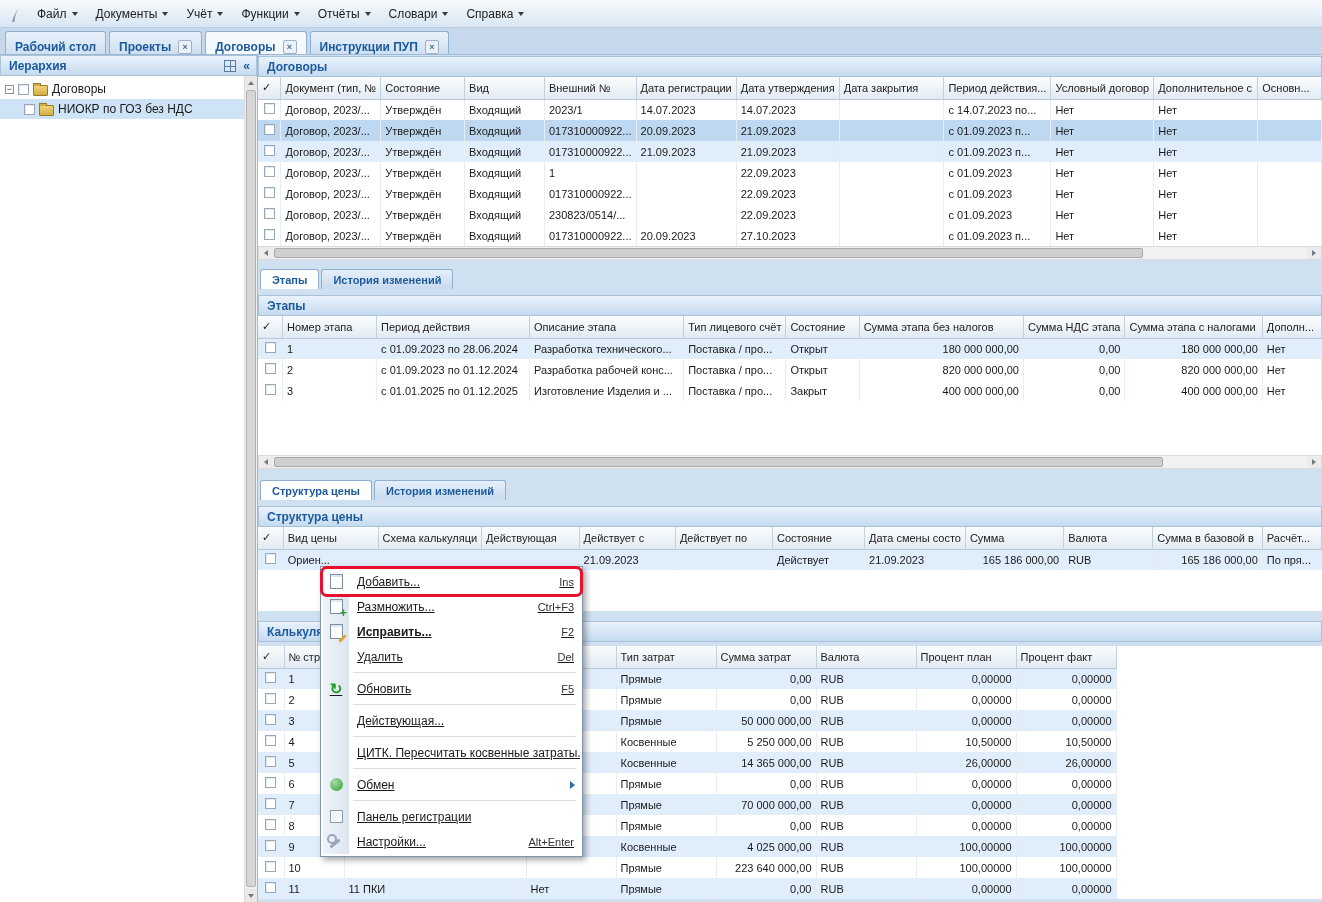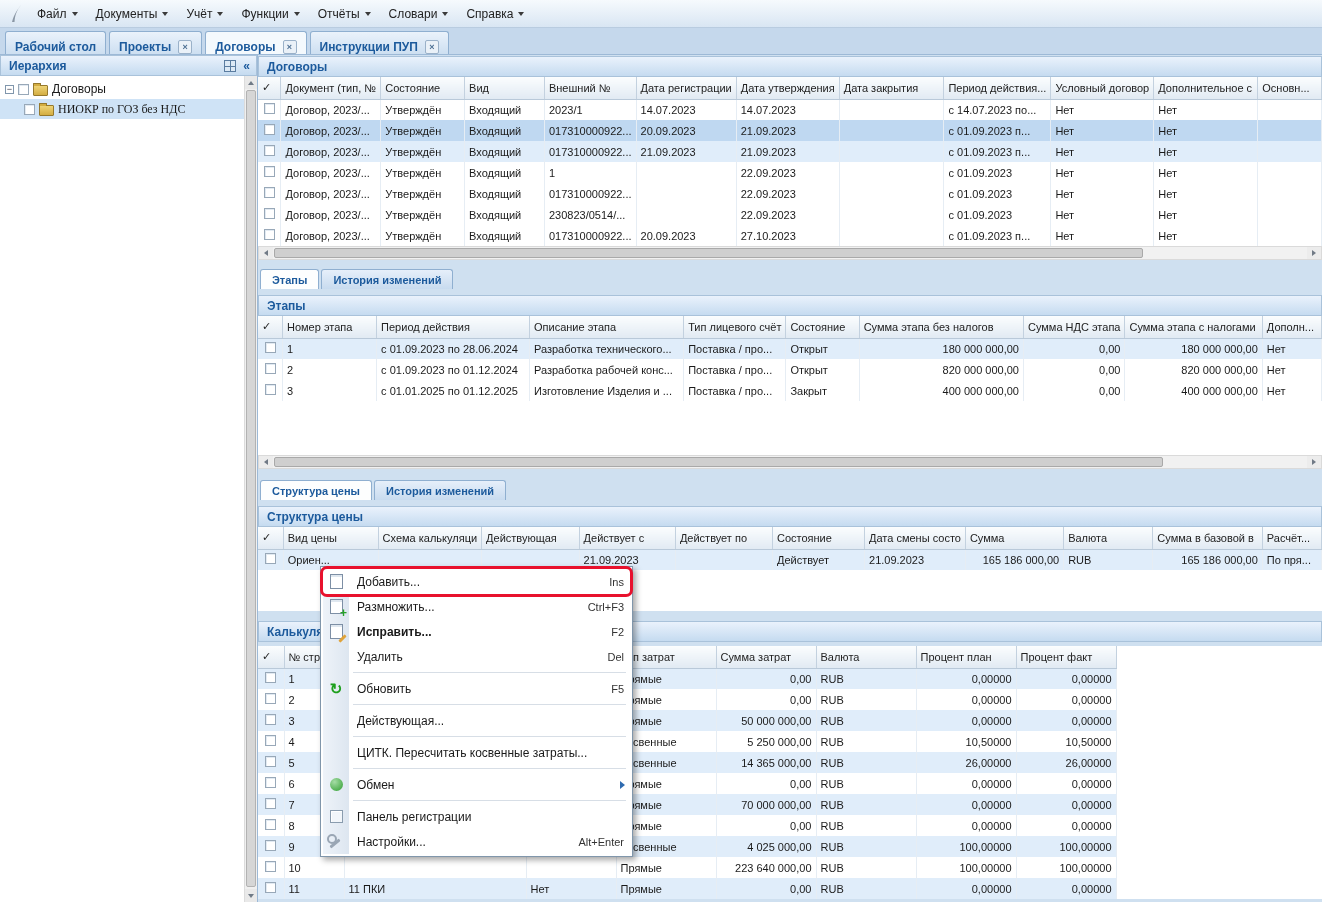--- a/index.html
+++ b/index.html
@@ -43,21 +43,21 @@
   .lp-head { justify-content:space-between; padding-right:3px; }
   .lp-icons { display:flex; align-items:center; gap:4px; }
   .grid-ic { width:12px; height:12px; border:1px solid #5a7ca0; background:#dce9f5; position:relative; }
   .grid-ic::before { content:""; position:absolute; left:0; right:0; top:5px; height:1px; background:#5a7ca0; }
   .grid-ic::after  { content:""; position:absolute; top:0; bottom:0; left:5px; width:1px; background:#5a7ca0; }
   .collapse-ic { color:#1c5a9c; font-weight:bold; font-size:12px; padding:0 3px; }
   .collapse-ic::before { content:"«"; }
   .tree { padding-top:3px; }
   .trow { height:20px; display:flex; align-items:center; gap:4px; padding-left:5px; white-space:nowrap; }
   .trow.child { padding-left:24px; }
-  .trow.selected { background:#cfe3f6;font-family:Liberation Serif, serif; }
+  .trow.selected { background:#cfe3f6; }
   .expander { width:9px; height:9px; border:1px solid #8096ac; background:#fff; flex:0 0 9px;
     display:flex; align-items:center; justify-content:center; font-size:9px; line-height:7px; color:#334; }
   .expander::before { content:"−"; }
   .cb { display:inline-block; width:11px; height:11px; flex:0 0 11px; border:1px solid #98a8b8;
     background:#fff; box-shadow:inset 1px 1px 0 #e2eaf2; }
   .folder { width:15px; height:11px; flex:0 0 15px; background:linear-gradient(#efd476,#d3ad42);
     border:1px solid #96792c; border-radius:1px; position:relative; margin-top:2px; }
   .folder::before { content:""; position:absolute; top:-3px; left:-1px; width:6px; height:2px;
     background:#d3ad42; border:1px solid #96792c; border-bottom:none; border-radius:1px 1px 0 0; }
   .vscroll { position:absolute; top:21px; right:0; bottom:0; width:13px; background:#f0f0f0; border-left:1px solid #dcdcdc; }
@@ -84,22 +84,22 @@
 
   
   .hscroll { height:14px; background:#f1f1f1; border:1px solid #dadada; display:flex; align-items:center; }
   .hs-btn { width:14px; height:12px; display:flex; align-items:center; justify-content:center; background:#ececec; flex:0 0 14px; }
   .hs-btn.left::before  { content:""; border-top:3.5px solid transparent; border-bottom:3.5px solid transparent; border-right:4px solid #707a86; }
   .hs-btn.right::before { content:""; border-top:3.5px solid transparent; border-bottom:3.5px solid transparent; border-left:4px solid #707a86; }
   .hs-track { flex:1; height:12px; position:relative; }
   .hs-thumb { position:absolute; top:1px; left:1px; height:10px; background:#cfcfcf; border:1px solid #a9a9a9; border-radius:2px; }
 
   
-  .cmenu { position:absolute; left:320px; top:566px; width:313px; padding:2px;
-    background:#fff; border:1px solid #8096ab; box-shadow:3px 3px 6px rgba(0,0,0,.35); z-index:10; }
+  .cmenu { position:absolute; left:320px; top:566px; width:263px; padding:2px;
+    background:#fff; border:1px solid #8096ab; box-shadow:3px 3px 6px rgba(0,0,0,.35); z-index:10;text-decoration:underline; }
   .cmenu::before { content:""; position:absolute; left:2px; top:2px; bottom:2px; width:26px;
     background:linear-gradient(to right,#eef3f9,#dde6f0); z-index:0; }
   .cmi { height:25px; display:flex; align-items:center; position:relative; z-index:1; cursor:default; }
   .cmi.bold .mlabel { font-weight:bold; }
   .cmi.hl { z-index:2; box-shadow:0 0 0 3px #e8112d; border-radius:4px; background:#fff; }
   .mic { width:26px; flex:0 0 26px; height:25px; position:relative; display:flex; align-items:center; justify-content:center; }
   .mlabel { flex:1; padding-left:8px; font-size:12px; color:#1a1a1a; white-space:nowrap; overflow:hidden; }
   .mshort { padding-right:6px; color:#333; font-size:11px; }
   .msub { width:0; height:0; border-top:4px solid transparent; border-bottom:4px solid transparent;
     border-left:5px solid #2f6bb0; margin-right:5px; }

